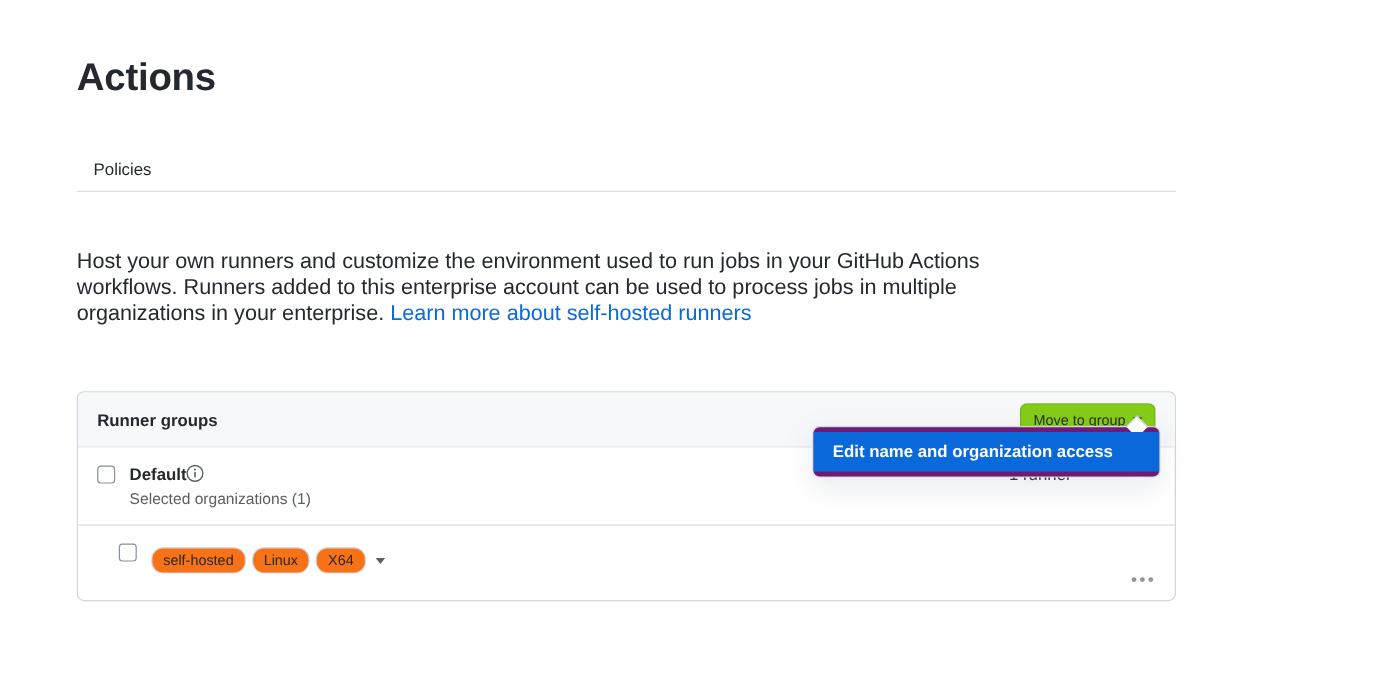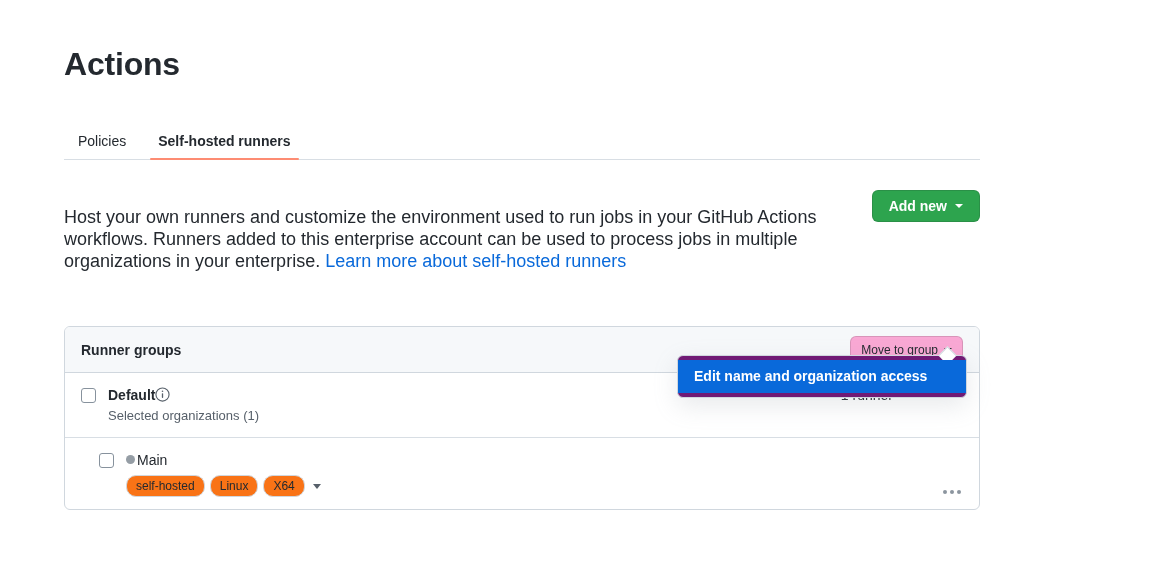--- a/index.html
+++ b/index.html
@@ -136,21 +136,21 @@
     align-items: center;
     justify-content: space-between;
     gap: 32px;
   }
   .box-title {
     font-size: 14px;
     font-weight: 600;
     color: #24292f;
   }
   .btn-default {
-    background: #f9a8d4;
+    background: #84cc16;
     color: #24292f;
     font-size: 12px;
     font-family: inherit;
     font-weight: 500;
     border: 1px solid rgba(27,31,36,0.15);
     border-radius: 6px;
     padding: 0 10px;
     height: 28px;
     display: inline-flex;
     align-items: center;
@@ -350,30 +350,25 @@
 </style>
 </head>
 <body>
 
 <div class="page">
 
   <h1 class="page-title">Actions</h1>
 
   <nav class="tabnav">
     <button class="tab">Policies</button>
-    <button class="tab active">Self-hosted runners</button>
   </nav>
 
   <div class="intro-row">
     <p class="intro-text"><span>Host your own runners and customize the environment used to run jobs in your GitHub Actions workflows. Runners added to this enterprise account can be used to process jobs in multiple organizations in your enterprise. </span><a href="#">Learn more about self-hosted runners</a></p>
 
-    <button class="btn-primary">
-      <span>Add new</span>
-      <span class="caret"></span>
-    </button>
   </div>
 
   <div class="box">
 
     <div class="box-header">
       <span class="box-title">Runner groups</span>
       <button class="btn-default">
         <span>Move to group</span>
         <span class="caret"></span>
       </button>
@@ -404,24 +399,20 @@
           <i></i>
           <i></i>
         </span>
       </div>
     </div>
 
     <div class="row row-indent last">
       <span class="checkbox"></span>
 
       <div class="row-main">
-        <div class="row-title-line">
-          <span class="status-dot"></span>
-          <span class="runner-name">Main</span>
-        </div>
         <div class="labels">
           <span class="label-pill">self-hosted</span>
           <span class="label-pill">Linux</span>
           <span class="label-pill">X64</span>
           <span class="caret"></span>
         </div>
       </div>
 
       <span class="kebab muted main-row-kebab">
         <i></i>

